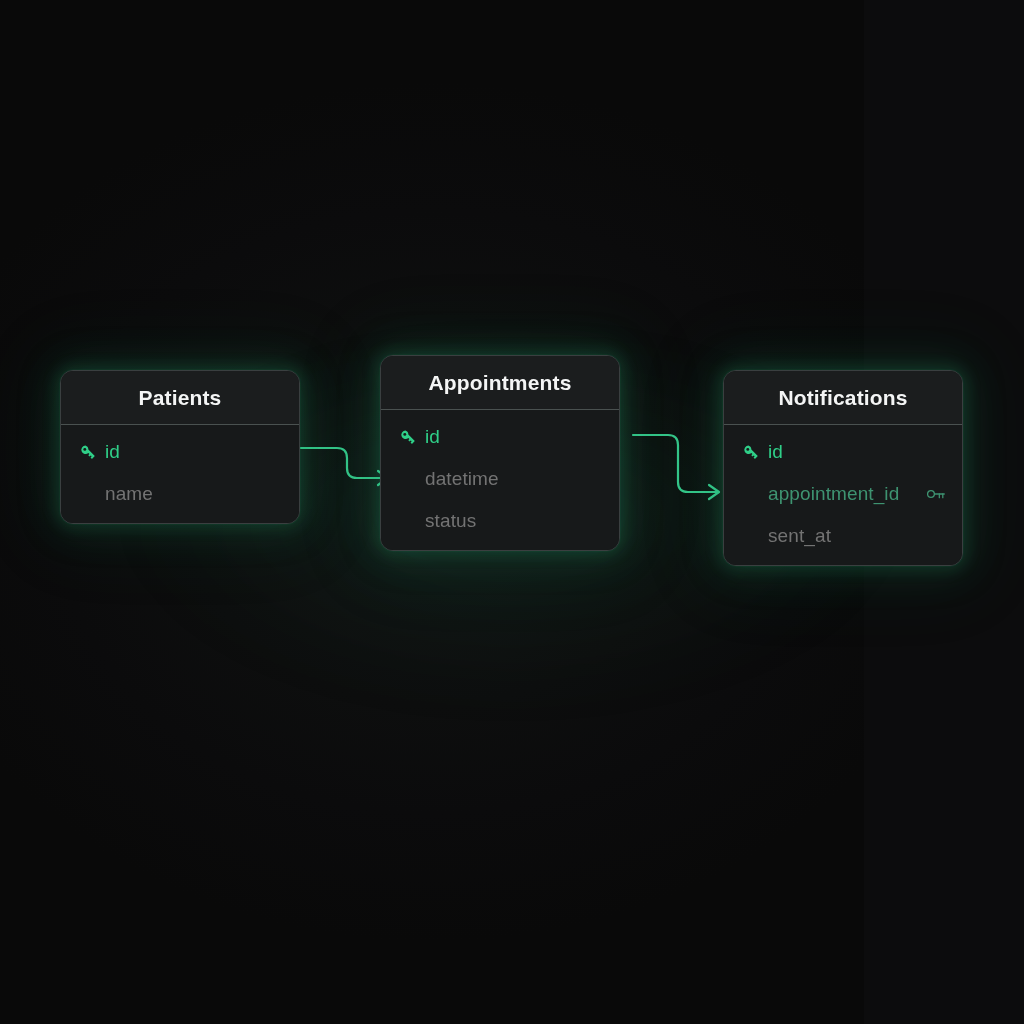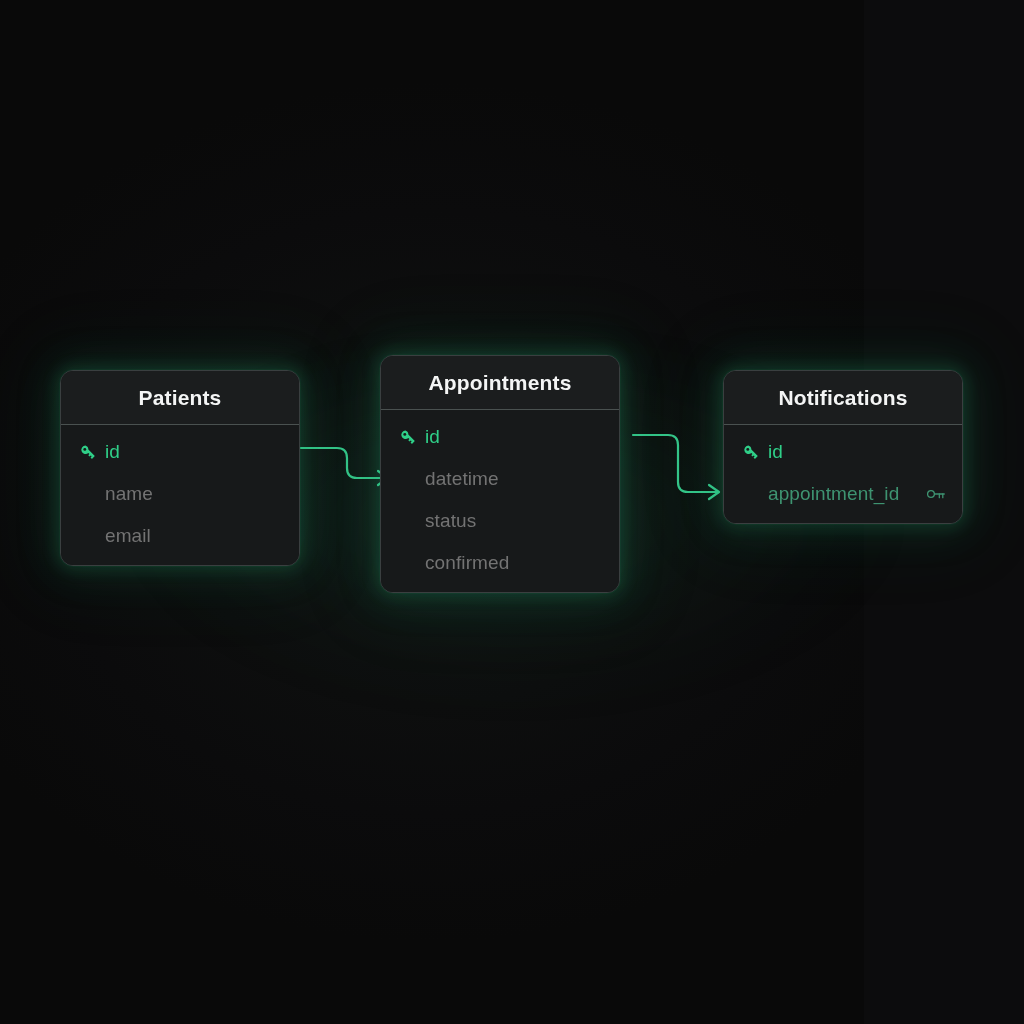--- a/index.html
+++ b/index.html
@@ -152,24 +152,20 @@
                   <circle cx="8.2" cy="7.6" r="2.05" fill="#17191a"></circle>
                 </g>
               </svg>
             </span>
             <span class="field-label">id</span>
           </div>
           <div class="field-row">
             <span class="field-keyslot"></span>
             <span class="field-label">name</span>
           </div>
-          <div class="field-row">
-            <span class="field-keyslot"></span>
-            <span class="field-label">email</span>
-          </div>
         </div>
       </div>
       <div class="entity" style="left: 380px; top: 355px; width: 240px;">
         <div class="entity-header">
           <span class="entity-title">Appointments</span>
         </div>
         <div class="entity-body">
           <div class="field-row is-pk">
             <span class="field-keyslot">
               <svg class="pk-icon" viewBox="0 0 24 24" xmlns="http://www.w3.org/2000/svg">
@@ -181,24 +177,20 @@
             </span>
             <span class="field-label">id</span>
           </div>
           <div class="field-row">
             <span class="field-keyslot"></span>
             <span class="field-label">datetime</span>
           </div>
           <div class="field-row">
             <span class="field-keyslot"></span>
             <span class="field-label">status</span>
-          </div>
-          <div class="field-row">
-            <span class="field-keyslot"></span>
-            <span class="field-label">confirmed</span>
           </div>
         </div>
       </div>
       <div class="entity" style="left: 723px; top: 370px; width: 240px; text-align: right;">
         <div class="entity-header">
           <span class="entity-title">Notifications</span>
         </div>
         <div class="entity-body">
           <div class="field-row is-pk">
             <span class="field-keyslot">
@@ -218,17 +210,21 @@
               <svg class="fk-icon" viewBox="0 0 30 18" xmlns="http://www.w3.org/2000/svg">
                 <g fill="none" stroke="#3e9371" stroke-width="1.9" stroke-linecap="round">
                   <circle cx="7.5" cy="9" r="5.1"></circle>
                   <path d="M12.6 9 H27.4"></path>
                   <path d="M20.0 9 V14.6"></path>
                   <path d="M25.2 9 V14.6"></path>
                 </g>
               </svg>
             </span>
           </div>
+          <div class="field-row">
+            <span class="field-keyslot"></span>
+            <span class="field-label">sent_at</span>
+          </div>
         </div>
       </div>
     </div>
 
 </div>
 
 </body></html>

